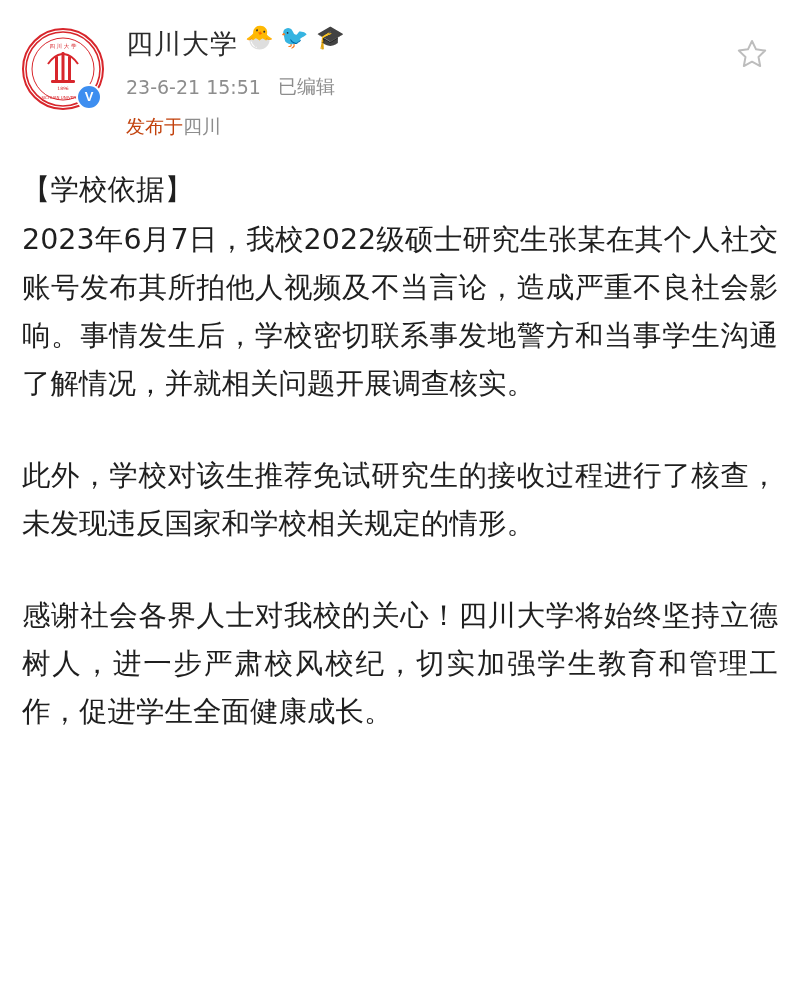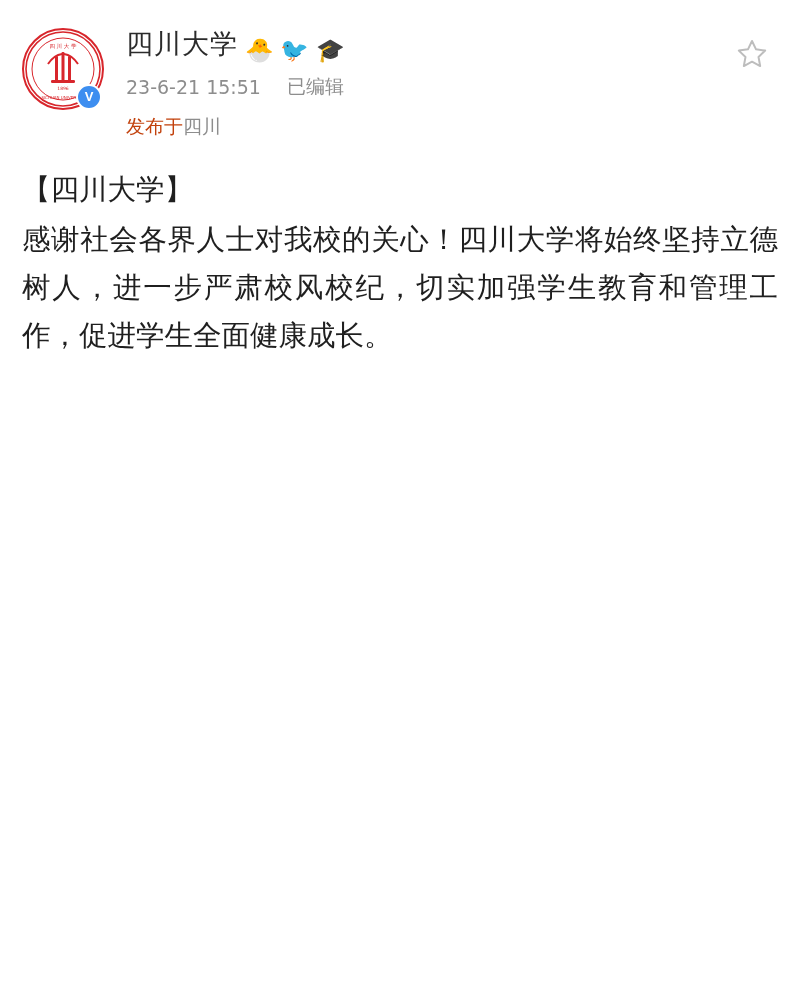--- a/index.html
+++ b/index.html
@@ -63,38 +63,38 @@
     font-weight: bold;
   }
   .head-text {
     flex: 1 1 auto;
     padding-left: 18px;
     padding-top: 2px;
     min-width: 0;
   }
   .name-row {
     display: flex;
-    align-items: flex-end;
+    align-items: flex-start;
     gap: 7px;
     height: 36px;
   }
   .username {
     font-size: 27px;
     color: #2b2b2b;
     letter-spacing: 1px;
     font-family: "DejaVu Sans", "Liberation Sans", sans-serif;
   }
   .emoji {
     font-size: 23px;
     line-height: 1;
   }
   .meta-row {
     display: flex;
     align-items: center;
-    gap: 26px;
+    gap: 17px;
     margin-top: 12px;
   }
   .meta-time, .meta-edited, .meta-location {
     font-size: 19px;
     color: #8d8d8d;
     font-family: "DejaVu Sans", "Liberation Sans", sans-serif;
   }
   .meta-loc-row {
     margin-top: 14px;
   }
@@ -184,17 +184,19 @@
 
     <div class="star-btn">
       <svg width="34" height="34" viewBox="0 0 24 24" aria-hidden="true">
         <path d="M12 2.8 l2.85 5.9 6.45 .9 -4.7 4.5 1.15 6.4 -5.75 -3.05 -5.75 3.05 1.15 -6.4 -4.7 -4.5 6.45 -.9 z" fill="none" stroke="#bdbdbd" stroke-width="1.4" stroke-linejoin="round"></path>
       </svg>
     </div>
 
   </div>
 
   <div class="content">
-    <p class="title-line">【四川大学】</p>
+    <p class="title-line">【学校依据】</p>
+    <p class="para first">2023年6月7日，我校2022级硕士研究生张某在其个人社交账号发布其所拍他人视频及不当言论，造成严重不良社会影响。事情发生后，学校密切联系事发地警方和当事学生沟通了解情况，并就相关问题开展调查核实。</p>
+    <p class="para">此外，学校对该生推荐免试研究生的接收过程进行了核查，未发现违反国家和学校相关规定的情形。</p>
     <p class="para">感谢社会各界人士对我校的关心！四川大学将始终坚持立德树人，进一步严肃校风校纪，切实加强学生教育和管理工作，促进学生全面健康成长。</p>
   </div>
 
 </div>
 
 </body></html>

